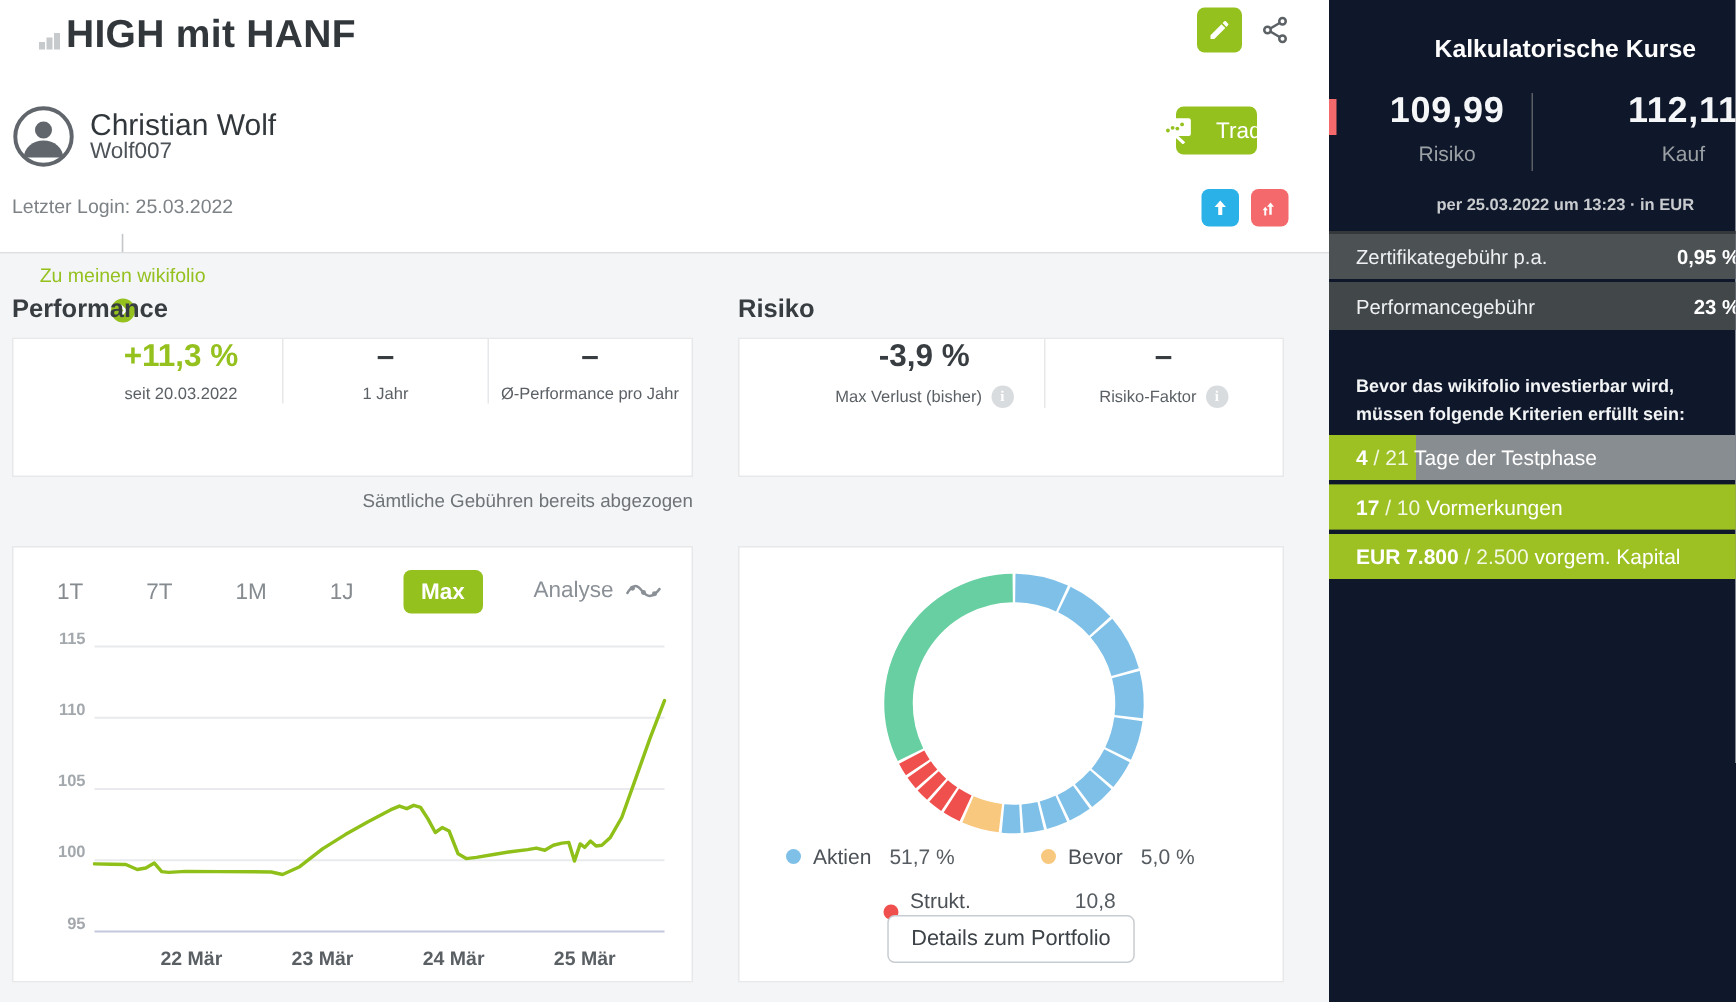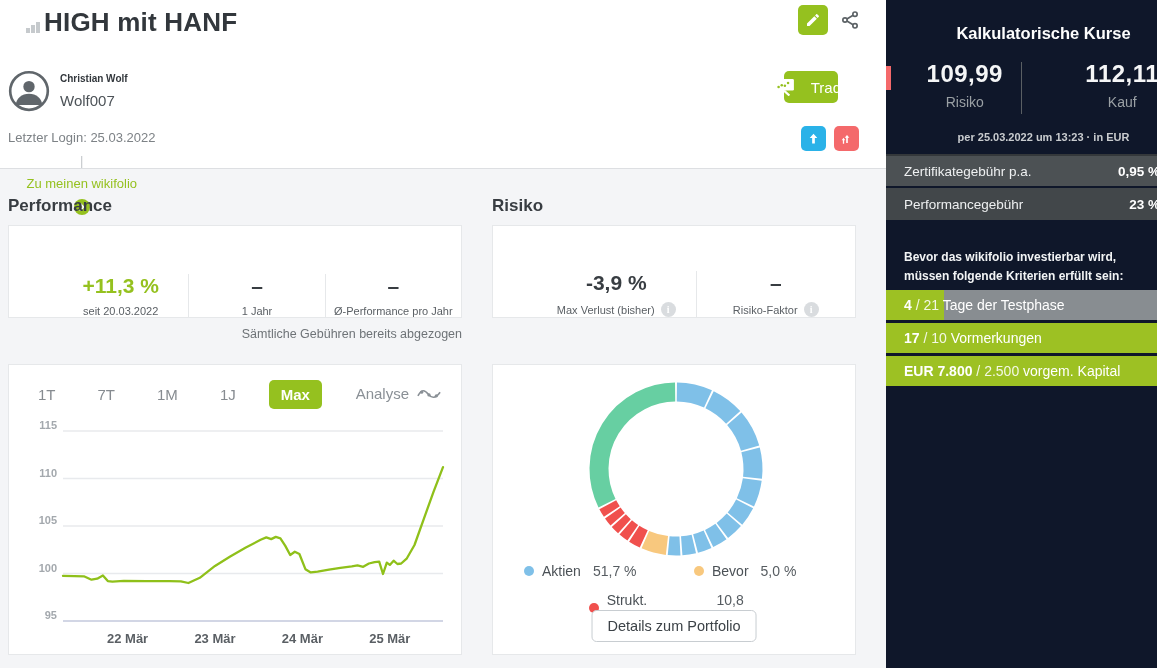--- a/index.html
+++ b/index.html
@@ -8,37 +8,37 @@
   .stage { position:absolute; inset:0; width:1157px; height:668px; }
 
   
   .header { position:absolute; left:0; top:0; width:886px; height:169px; background:#ffffff; border-bottom:1px solid #dddfe2; }
   .title-icon { position:absolute; left:26px; top:21px; width:14px; height:12px; display:flex; align-items:flex-end; gap:1.5px; }
   .title-icon i { background:#c6cacd; width:3.5px; display:block; }
   .page-title { position:absolute; left:44px; top:7px; font-size:26px; font-weight:bold; color:#32373c; letter-spacing:.2px; }
   .edit-btn { position:absolute; left:798px; top:5px; width:30px; height:30px; background:#95c11f; border-radius:5px; display:flex; align-items:center; justify-content:center; cursor:pointer; }
   .share-btn { position:absolute; left:838px; top:8px; width:24px; height:24px; display:flex; align-items:center; justify-content:center; cursor:pointer; }
   .avatar { position:absolute; left:8px; top:70px; width:42px; height:42px; }
-  .trader-name { position:absolute; left:60px; top:73px; font-size:10px; font-weight:bold; color:#32373c; }
+  .trader-name { position:absolute; left:60px; top:73px; font-size:20px; font-weight:normal; color:#32373c; }
   .trader-handle { position:absolute; left:60px; top:92px; font-size:15px; color:#4d5358; }
   .trade-btn { position:absolute; left:784px; top:71px; width:54px; height:32px; background:#95c11f; border-radius:5px; color:#fff; display:flex; align-items:center; justify-content:center; gap:16px; font-size:15px; cursor:pointer; }
   .login-row { position:absolute; left:8px; top:130px; font-size:13px; color:#7d8286; display:flex; align-items:center; gap:8px;flex-direction:column; }
   .login-sep { color:#c3c7ca; }
   .wikifolios-link { color:#95c11f; cursor:pointer; }
   .chev-circle { width:16px; height:16px; border-radius:50%; background:#95c11f; display:inline-flex; align-items:center; justify-content:center; cursor:pointer; }
   .sq-btn { position:absolute; top:126px; width:25px; height:25px; border-radius:5px; display:flex; align-items:center; justify-content:center; cursor:pointer; }
   .sq-btn.blue { left:801px; background:#2ab2e8; }
   .sq-btn.red  { left:834px; background:#f4696b; }
 
   
   .sec-heading { position:absolute; font-size:17px; font-weight:bold; color:#383d42; }
 
   
   .card { position:absolute; background:#fff; border:1px solid #e6e8ea; }
-  .stat-card { display:flex; align-items:flex-end;padding-left:44px; }
+  .stat-card { display:flex; align-items:flex-start;padding-left:44px; }
   .stat-cell { flex:1; display:flex; flex-direction:column; align-items:center; justify-content:center; gap:7px; }
   .stat-cell + .stat-cell { border-left:1px solid #e6e8ea; }
   .stat-value { font-size:21px; font-weight:bold; color:#383d42; }
   .stat-value.pos { color:#95c11f; }
   .stat-label { font-size:11px; color:#5b6065; display:flex; align-items:center; gap:6px; }
   .fees-note { position:absolute; left:8px; top:327px; width:454px; text-align:right; font-size:12.5px; color:#6e7377; }
   .info-dot { display:inline-flex; width:15px; height:15px; border-radius:50%; background:#d9dcdf; color:#ffffff; font-size:10px; font-weight:bold; align-items:center; justify-content:center; font-family:"Liberation Serif", serif; }
 
   
   .range-tabs { position:absolute; left:16px; top:15px; display:flex; align-items:center;gap:16px; }

